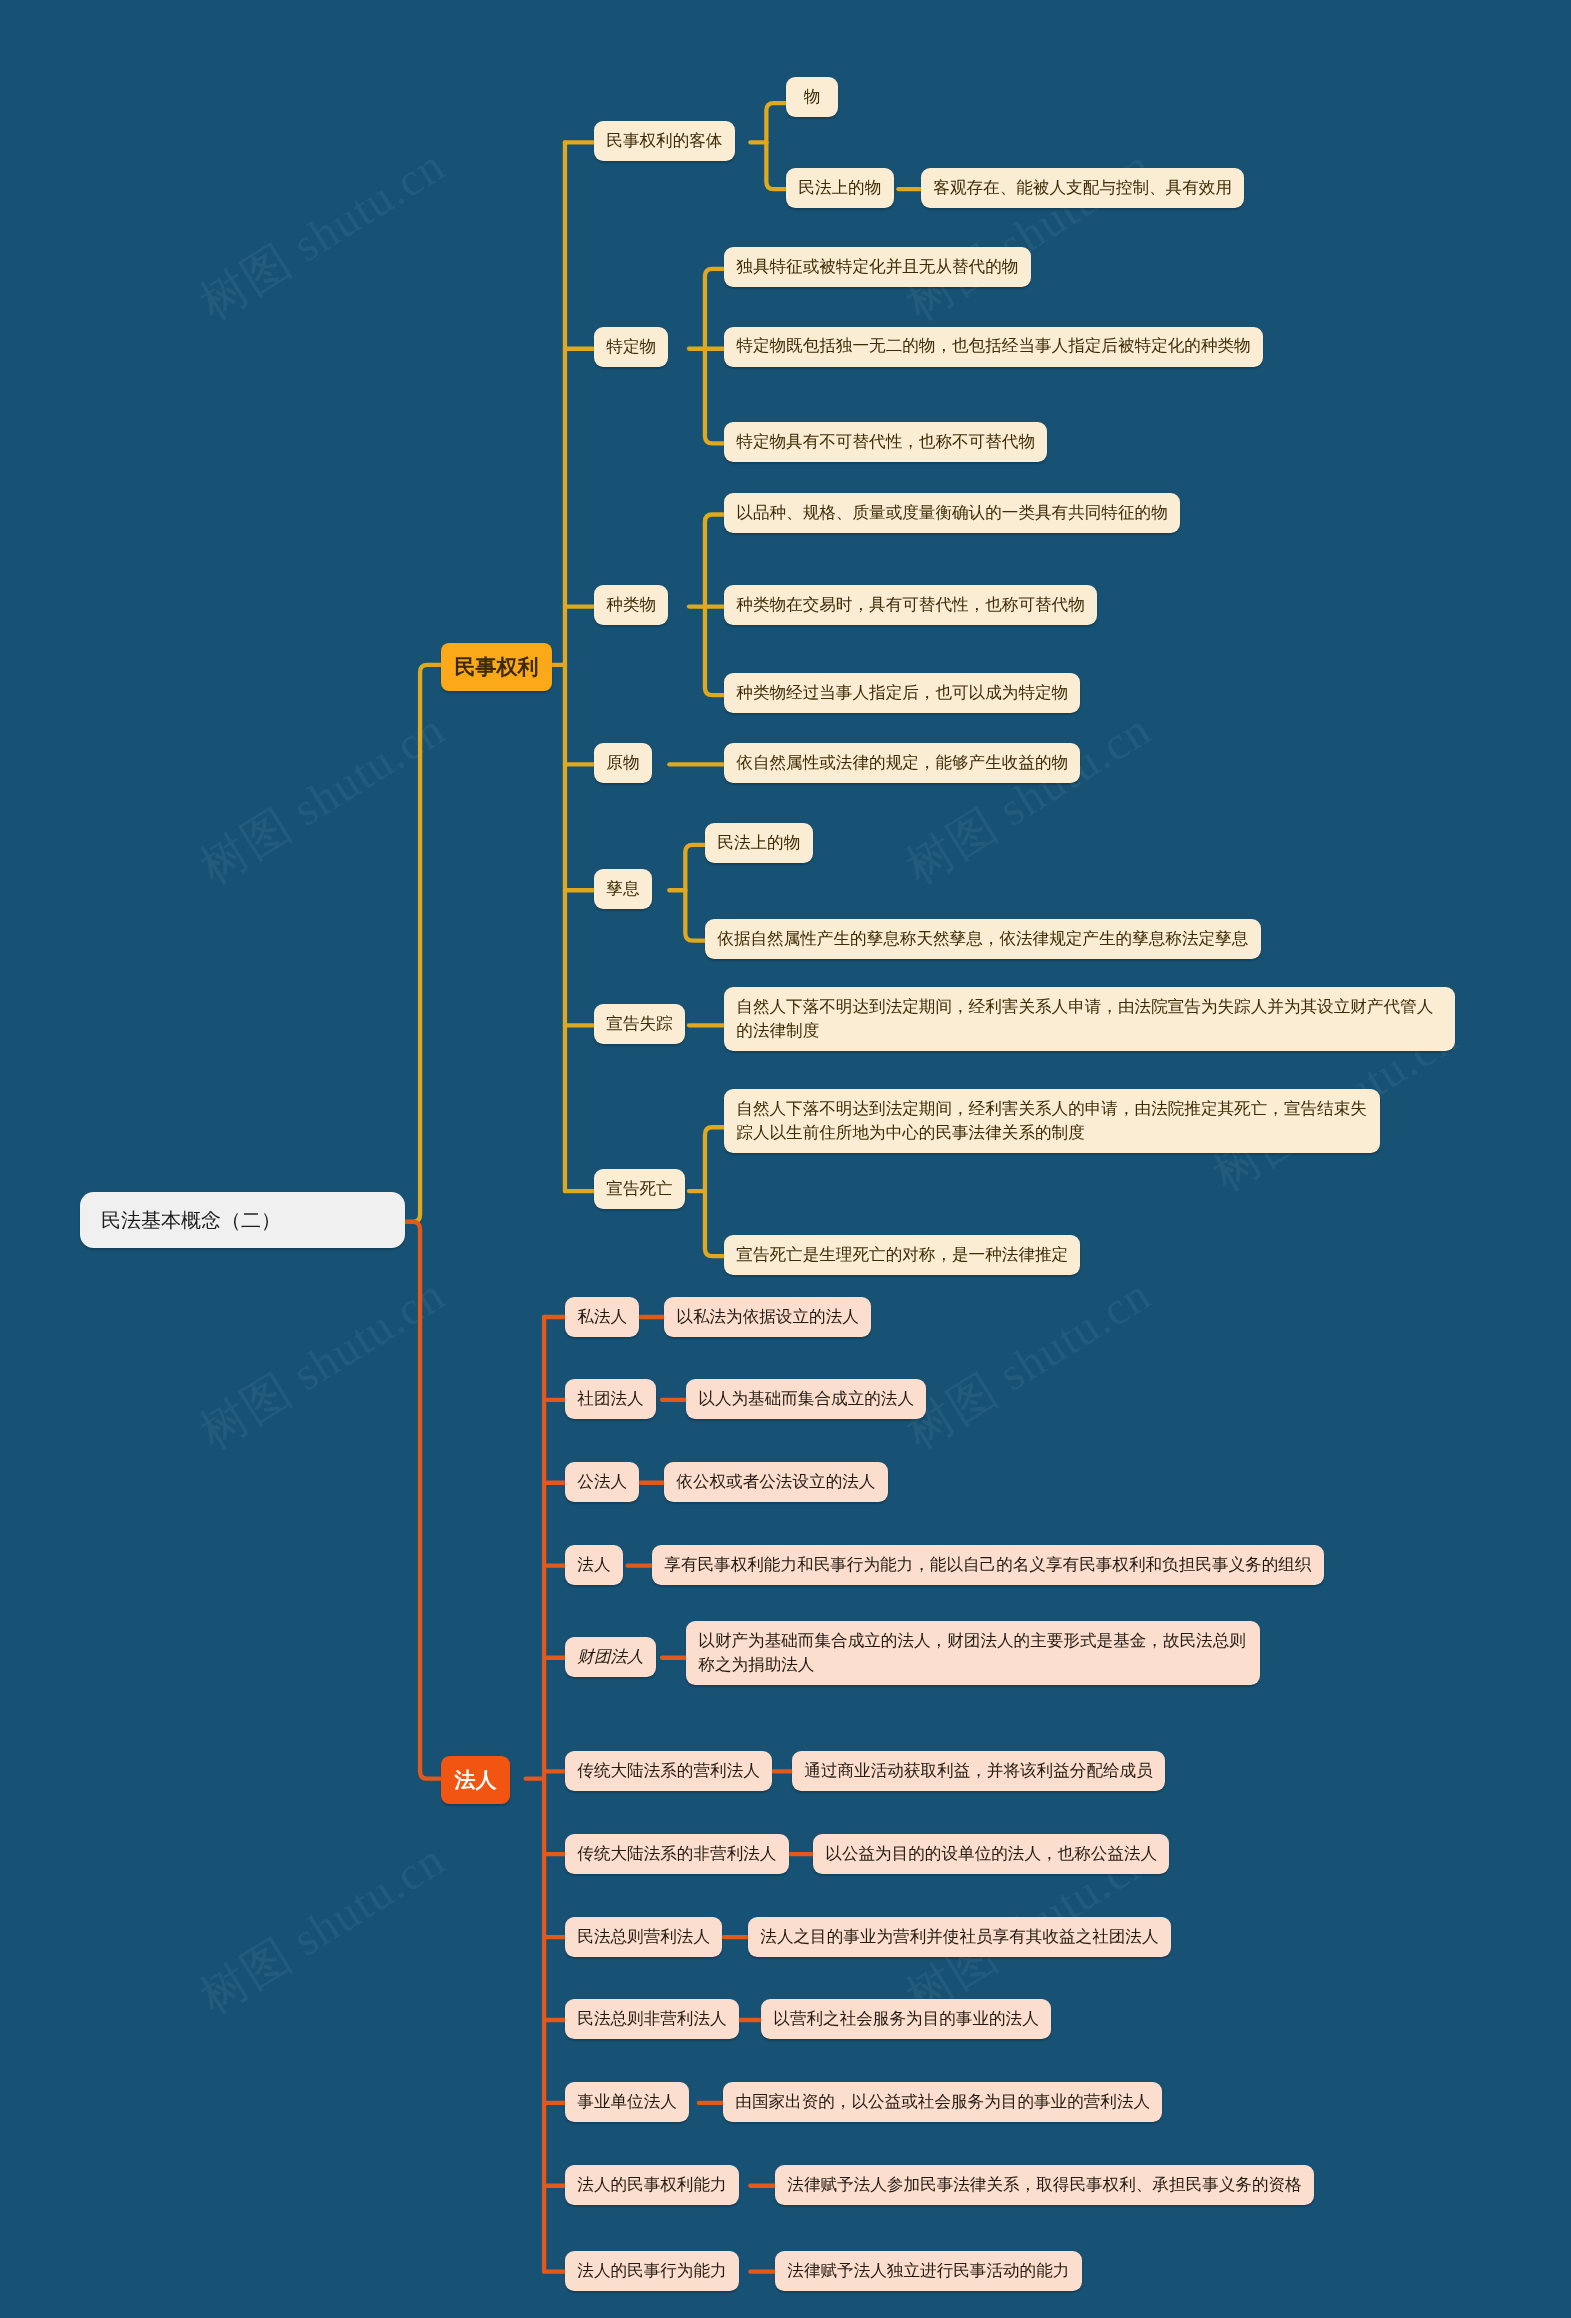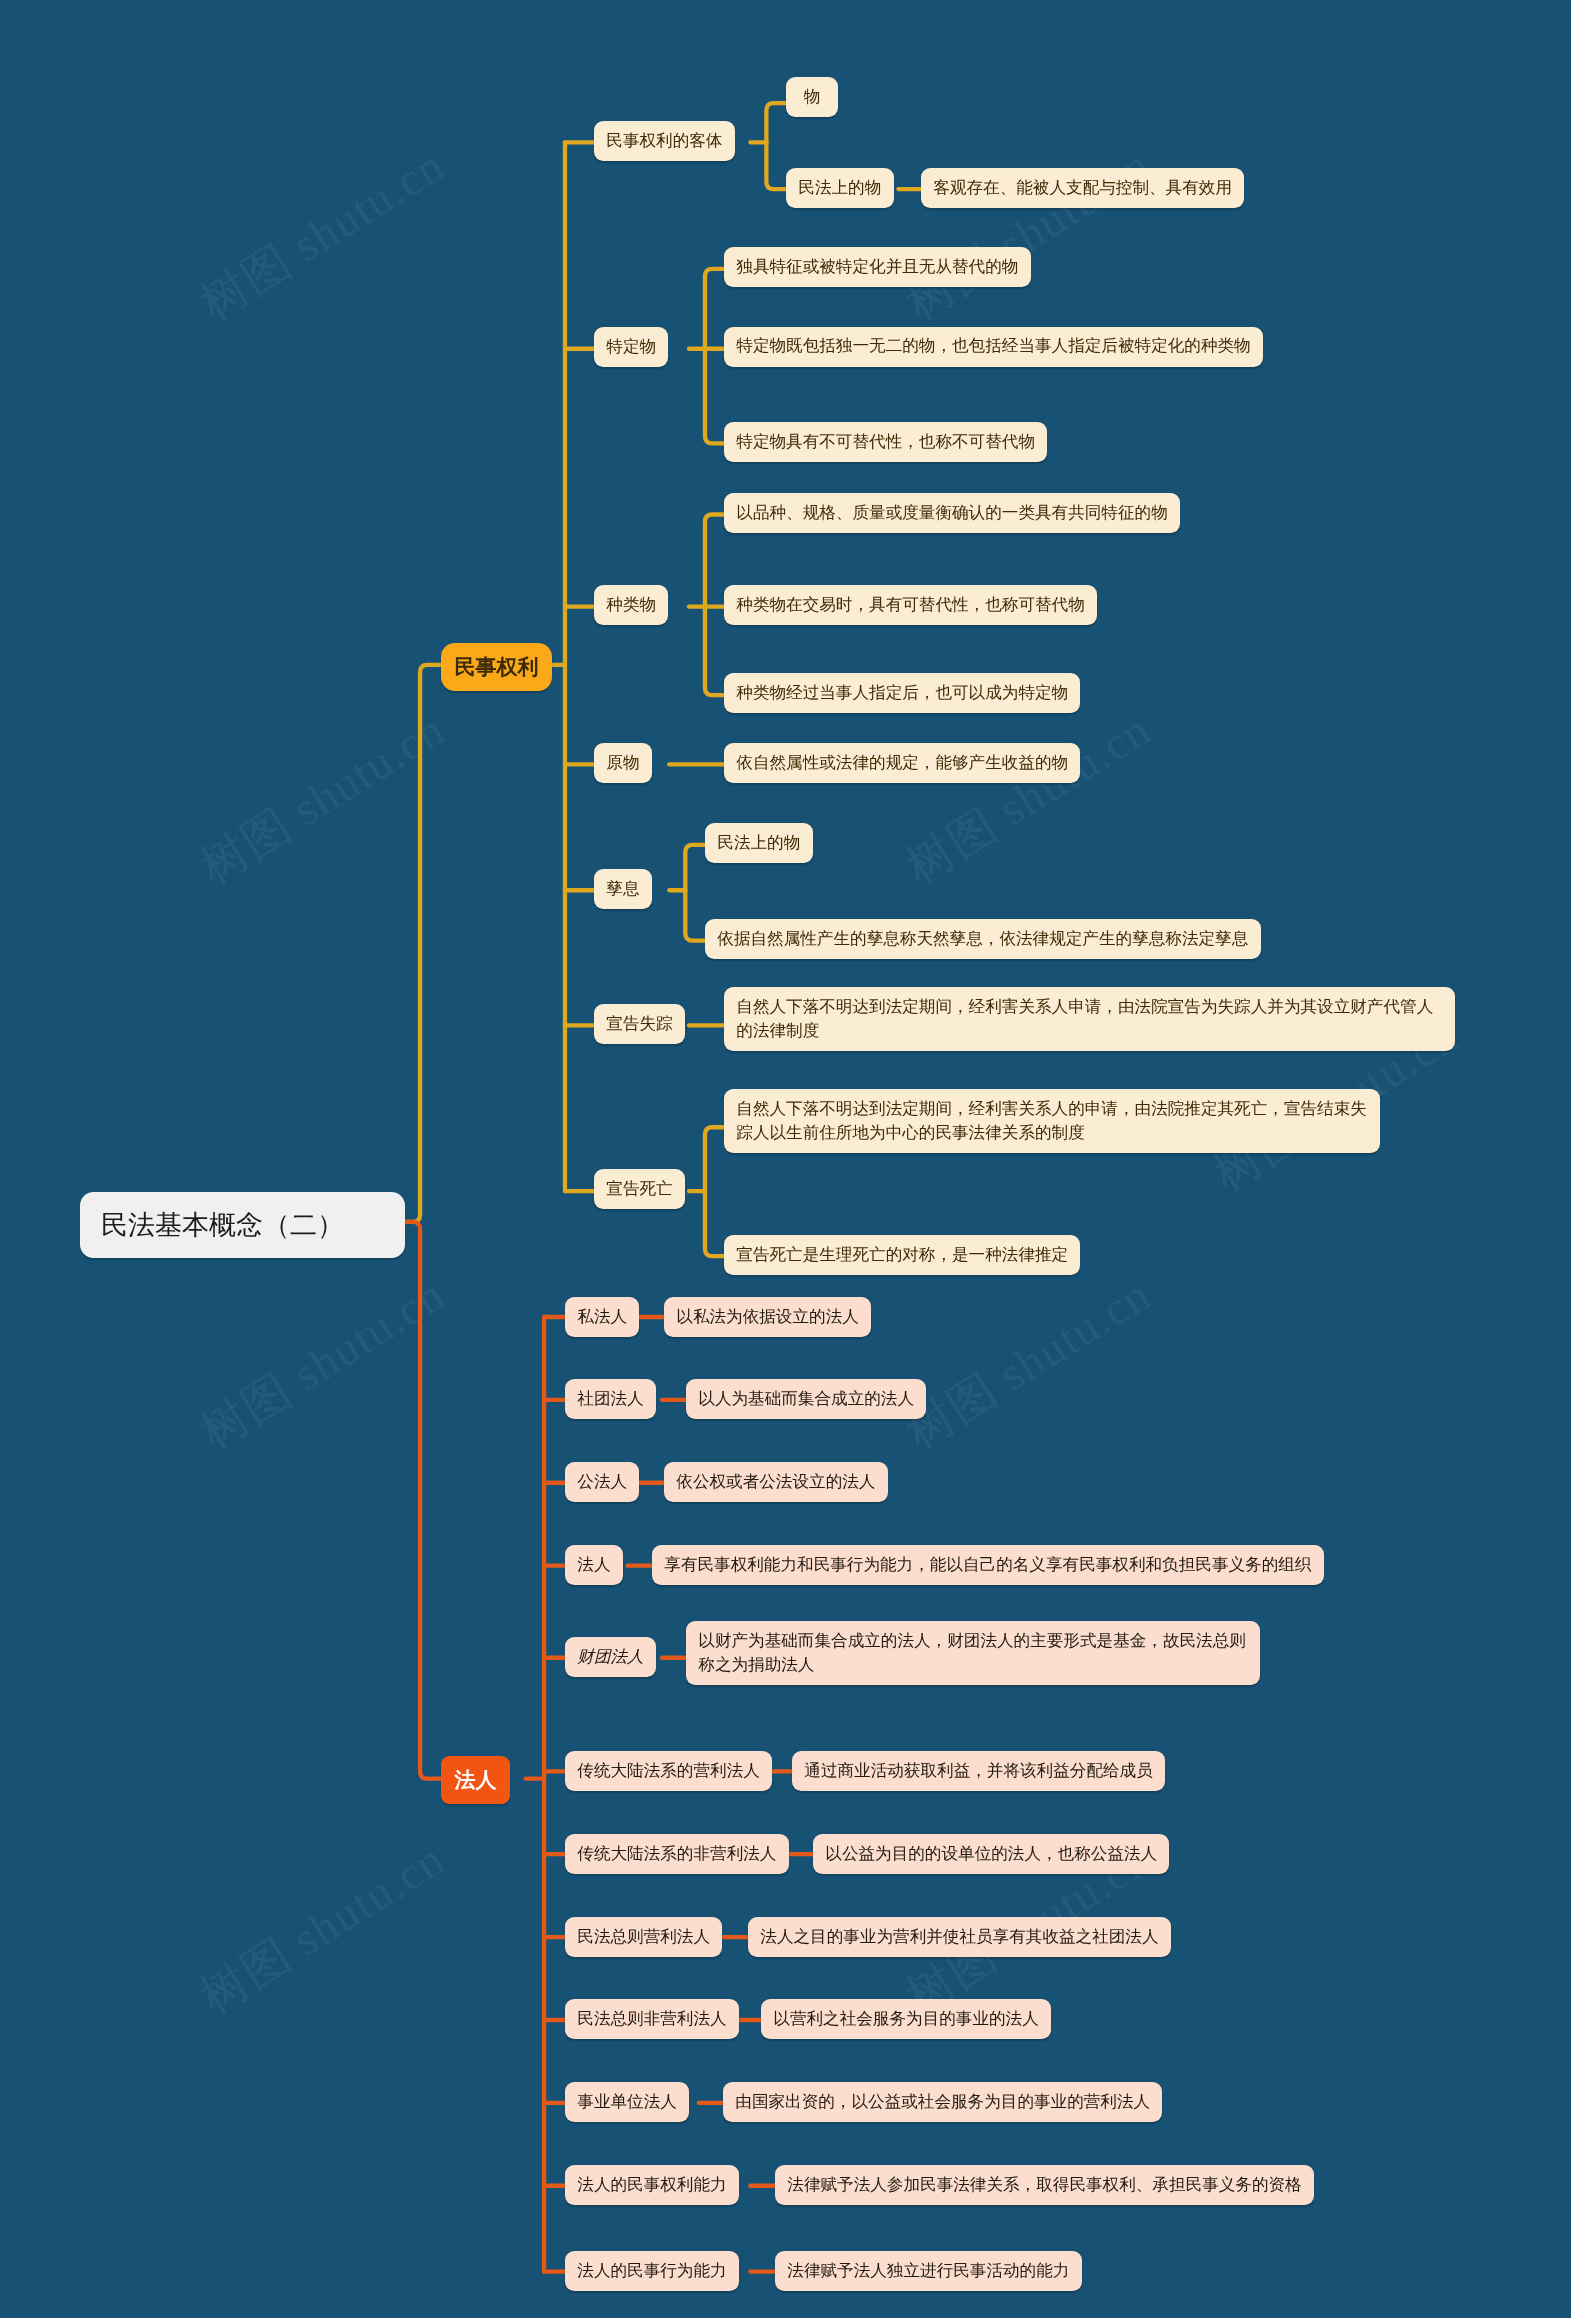--- a/index.html
+++ b/index.html
@@ -41,33 +41,33 @@
     box-shadow: 0 1.2px 1.8px rgba(0,0,0,0.22);
     white-space: pre-wrap;
     line-height: 1.45;
   }
   .node span { display: block; width: 100%; }
 
   
   .n-root {
     background: #F0F0F0;
     color: #1c1c1c;
-    font-size: 27px;
+    font-size: 20px;
     padding: 13.5px 21px;
     border-radius: 13.5px;
   }
 
   
   .n-b1 {
     background: #FBA919;
     color: #3a2a06;
     font-size: 21px;
     font-weight: bold;
     padding: 8.6px 13.5px;
-    border-radius: 14px;
+    border-radius: 8px;
   }
   .n-b2 {
     background: #F25511;
     color: #ffffff;
     font-size: 21px;
     font-weight: bold;
     padding: 8.6px 13.5px;
     border-radius: 8.6px;
   }
 

